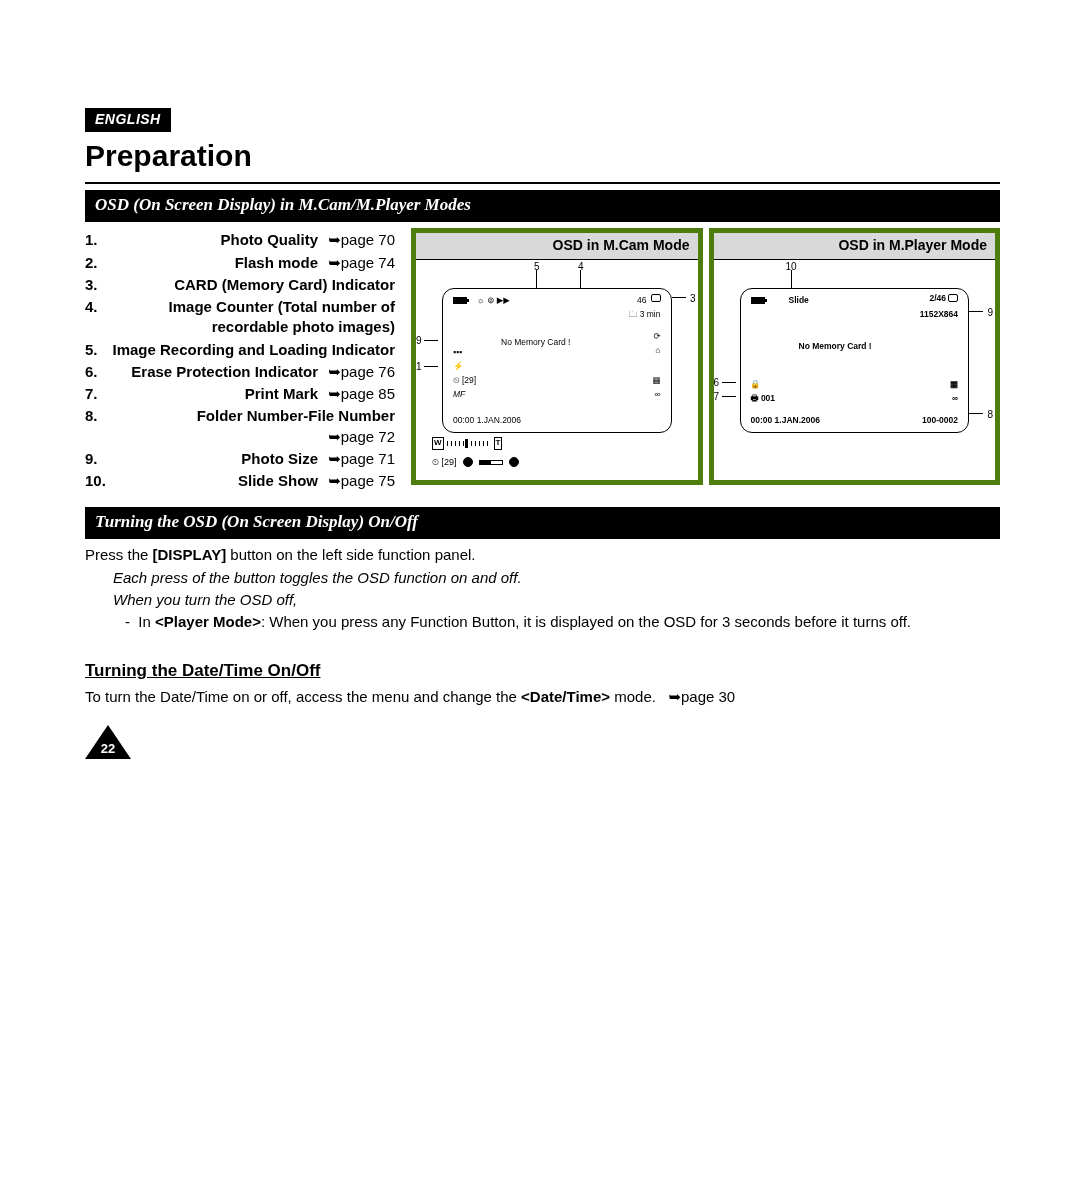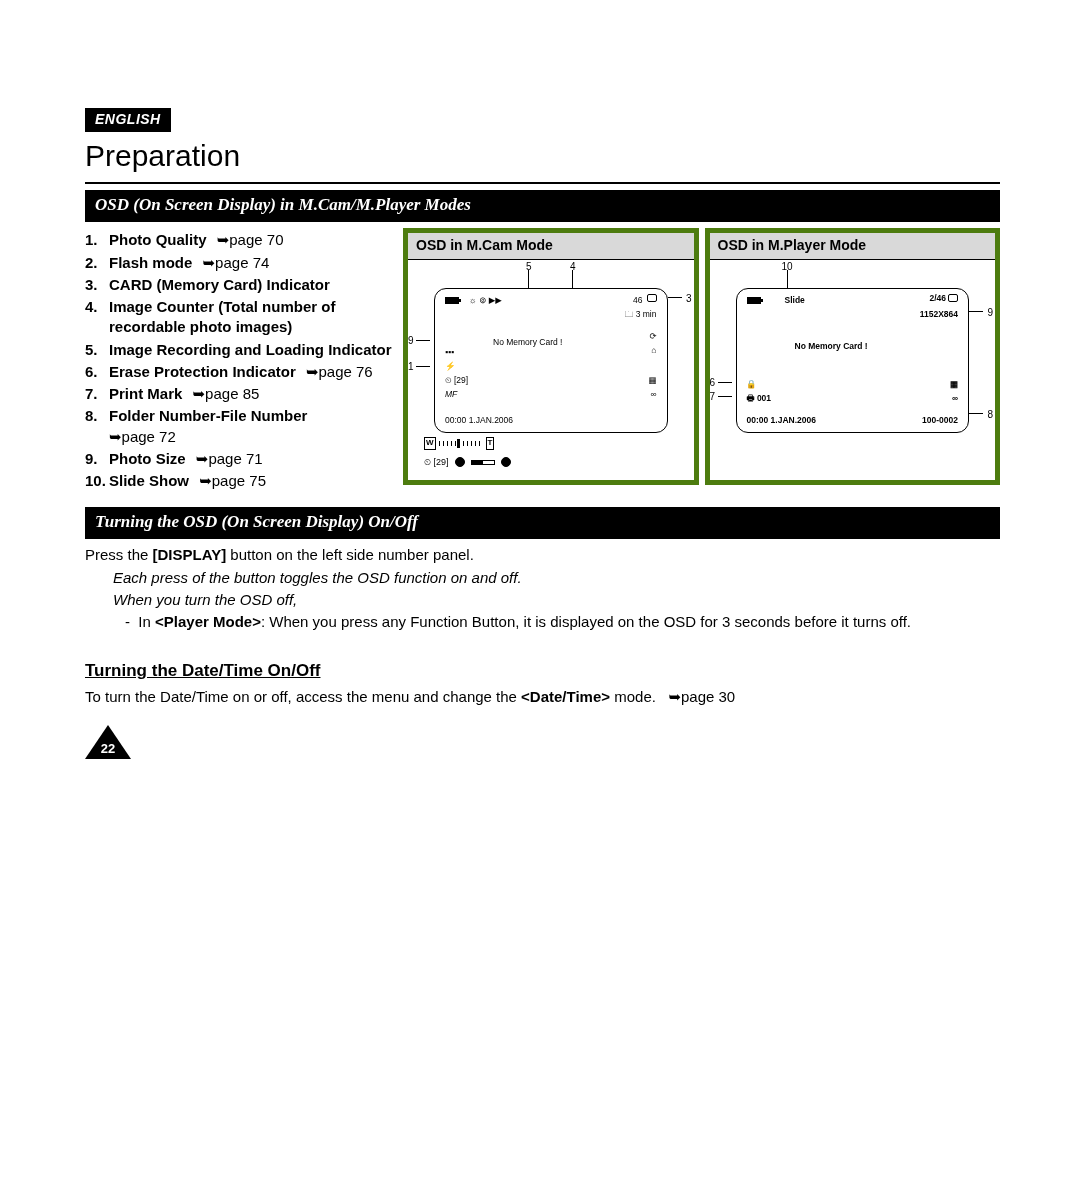--- a/index.html
+++ b/index.html
@@ -21,36 +21,36 @@
     background: #000;
     color: #fff;
     font-weight: bold;
     padding: 2px 10px 3px;
     font-size: 14px;
     font-style: italic;
     letter-spacing: .5px;
   }
   h1.prep {
     font-size: 30px;
-    font-weight: normal;
+    font-weight: bold;
     margin: 4px 0 6px;
     letter-spacing: 0;
   }
   .hr-thick { border: 0; border-top: 2px solid #000; margin: 0 0 6px; }
   .bar {
     background: #000;
     color: #fff;
     font-style: italic;
     font-weight: bold;
     padding: 4px 10px 5px;
     font-size: 17px;
     font-family: "Times New Roman", Times, serif;
     margin-bottom: 6px;
   }
-  .two-col { display: flex; gap: 8px; }
+  .two-col { display: flex; gap: 16px; text-align: right; }
   .left-col { flex: 0 0 310px; }
   .right-col { flex: 1; display: flex; gap: 6px; flex-direction: column;}
   .panels { display:flex; gap:6px; }
   .panel { flex:1; border:5px solid #4d7c0f; }
   ol.callouts {
     list-style: none;
     padding: 0;
     margin: 2px 0 0;
     counter-reset: item;
   }
@@ -238,21 +238,21 @@
           </div>
         </div>
       </div>
     </div>
   </div>
 
   <div style="height:14px"></div>
   <div class="bar">Turning the OSD (On Screen Display) On/Off</div>
 
   <p class="body">
-    <span>Press the </span><b>[DISPLAY]</b><span> button on the left side number panel.</span>
+    <span>Press the </span><b>[DISPLAY]</b><span> button on the left side function panel.</span>
   </p>
   <p class="body indent1">Each press of the button toggles the OSD function on and off.</p>
   <p class="body indent1">When you turn the OSD off,</p>
   <p class="body indent2">-&nbsp;&nbsp;<span>In </span><b>&lt;Player Mode&gt;</b><span>: When you press any Function Button, it is displayed on the OSD for 3 seconds before it turns off.</span></p>
 
   <div style="height:18px"></div>
   <div class="sub-h">Turning the Date/Time On/Off</div>
   <p class="body">
     <span>To turn the Date/Time on or off, access the menu and change the </span><b>&lt;Date/Time&gt;</b><span> mode. </span>&nbsp;&nbsp;<span>➥page 30</span>
   </p>

